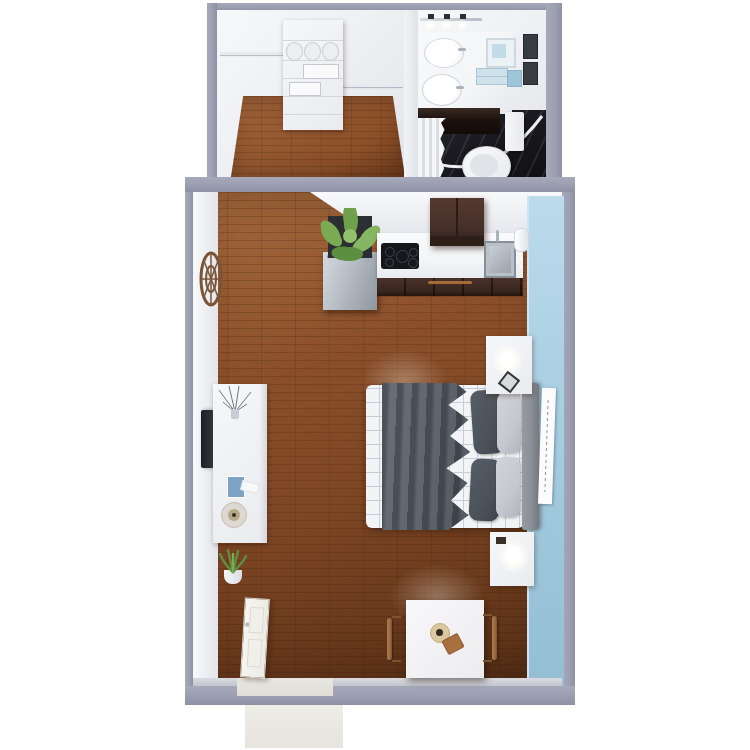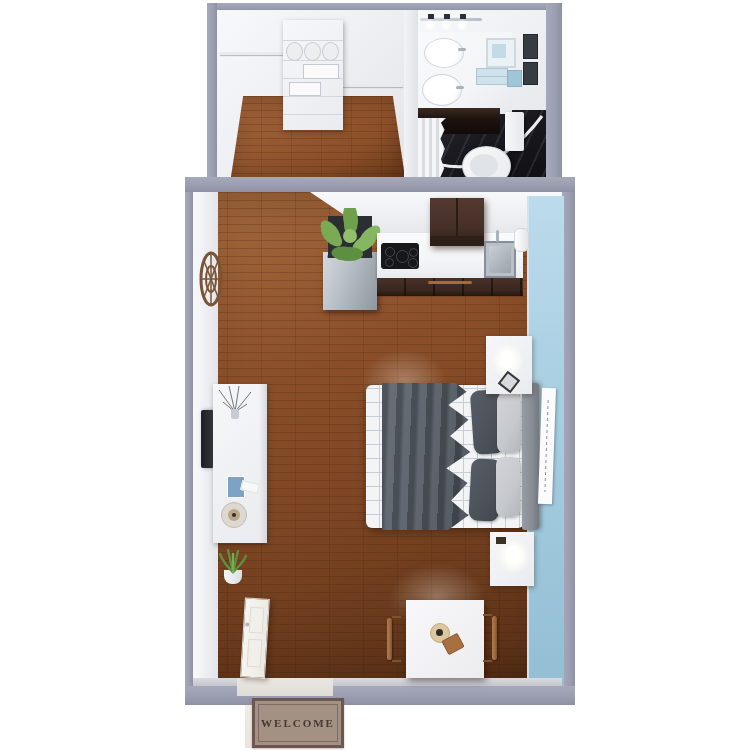--- a/index.html
+++ b/index.html
@@ -117,25 +117,20 @@
     </div>
   </div>
 
   <div class="abs wall" style="left:185px;top:177px;width:390px;height:15px;z-index:4;"></div>
 
   <div class="abs wallv" style="left:185px;top:192px;width:8px;height:513px;z-index:4;"></div>
   <div class="abs wallv" style="left:562px;top:192px;width:13px;height:513px;z-index:4;"></div>
   <div class="abs wall" style="left:185px;top:686px;width:390px;height:19px;z-index:4;"></div>
 
   <div class="abs" style="left:245px;top:692px;width:98px;height:56px;background:linear-gradient(180deg,#f0efe9,#e6e4dc);z-index:3;"></div>
-  <div class="abs doormat" style="left:252px;top:698px;width:86px;height:44px;z-index:5;">
-    <div class="doormat-inner">
-      <div class="mat-text">WELCOME</div>
-    </div>
-  </div>
 
   <div class="abs" style="left:193px;top:192px;width:369px;height:494px;z-index:5;">
     <div class="abs wood-main" style="left:0;top:0;width:369px;height:494px;"></div>
 
     <div class="abs pool" style="left:168px;top:158px;width:86px;height:64px;"></div>
     <div class="abs pool" style="left:196px;top:372px;width:96px;height:66px;"></div>
     <div class="abs pool" style="left:292px;top:146px;width:56px;height:44px;"></div>
     <div class="abs pool" style="left:296px;top:344px;width:56px;height:44px;"></div>
 
     <div class="abs white-face-v" style="left:0;top:0;width:25px;height:494px;"></div>

